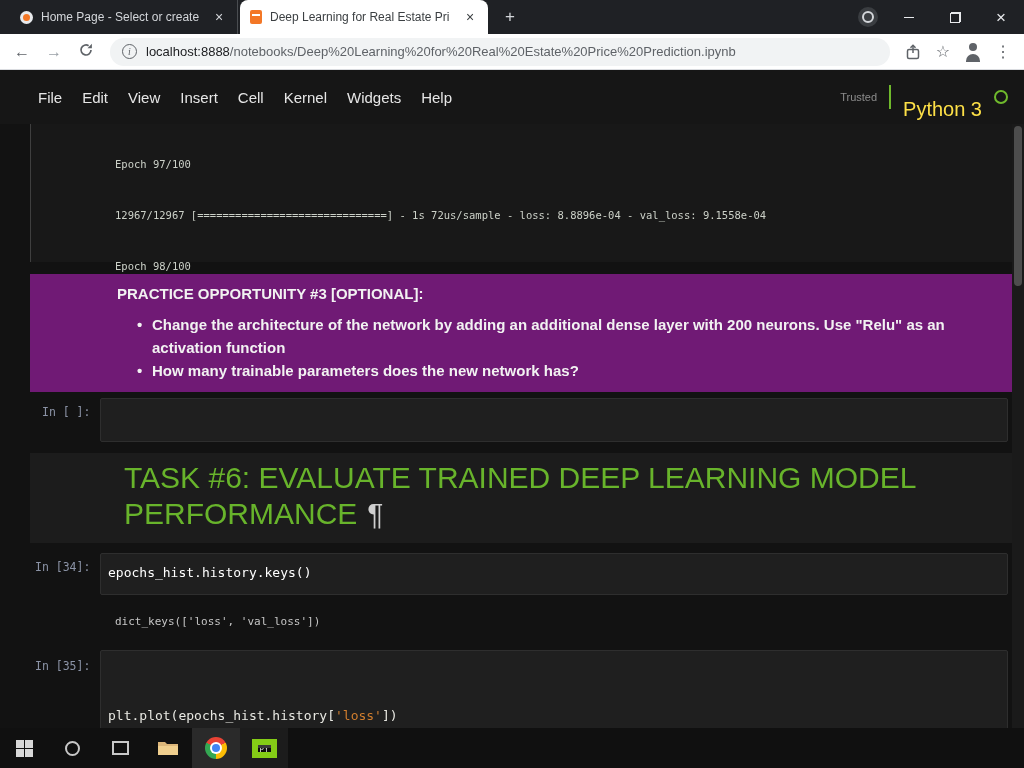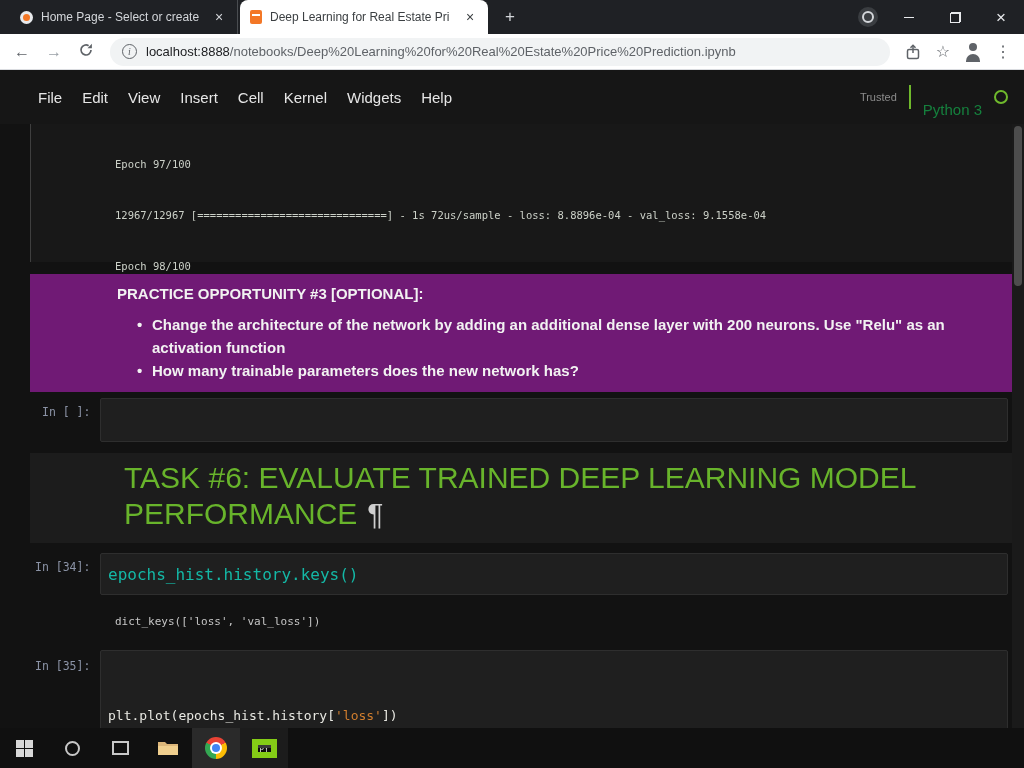--- a/index.html
+++ b/index.html
@@ -43,21 +43,21 @@
   .avatar::before { content:""; position:absolute; top:1px; left:6px; width:8px; height:8px; border-radius:50%; background:#5f6368; }
   .avatar::after { content:""; position:absolute; bottom:0; left:3px; width:14px; height:8px; border-radius:7px 7px 0 0; background:#5f6368; }
 
   
   .jnb-header { position:absolute; top:70px; left:0; right:0; height:54px; background:#161616; }
   .menu { position:absolute; left:38px; top:0; height:54px; display:flex; align-items:center; gap:20px; font-size:15px; color:#e6e6e6; }
   .menu span { cursor:default; }
   .header-right { position:absolute; right:16px; top:0; height:54px; display:flex; align-items:center; gap:12px; }
   .trusted { color:#8c8c8c; font-size:11px; }
   .kernel-divider { width:2px; height:24px; background:#6fb92c; }
-  .kernel-name { color:#15803d; font-size:15px;margin-top:24px; }
+  .kernel-name { color:#fde047; font-size:20px;margin-top:24px; }
   .kernel-circle { width:14px; height:14px; border:2px solid #6fb92c; border-radius:50%; }
 
   
   .content { position:absolute; top:124px; left:0; right:0; bottom:40px; background:#121212; overflow:hidden; }
   .mono { font-family:"DejaVu Sans Mono", monospace; }
 
   .cell-output-top { position:absolute; top:0; left:30px; right:12px; height:138px; background:#181818; border-left:1px solid #3f3f3f; }
   .train-lines { position:absolute; left:84px; top:-2px; font-size:10.5px; line-height:17px; color:#ccd1c8; white-space:pre; }
 
   .practice { position:absolute; top:150px; left:30px; right:12px; height:118px; background:#701a75; color:#f2f2f2; font-weight:bold; }
@@ -72,21 +72,21 @@
   .code-box { position:absolute; left:70px; right:4px; background:#1f1f1f; border:1px solid #2e2e2e; border-radius:2px; }
   .empty-cell .code-box { top:0; height:44px; }
 
   .heading-cell { position:absolute; top:329px; left:30px; right:12px; height:90px; background:#1c1c1c; }
   .heading-text { position:absolute; left:94px; top:7px; font-size:30px; line-height:36px; color:#68b42b; font-weight:normal; max-width:880px; }
   .heading-anchor { color:#cfcfcf; margin-left:10px; }
 
   .cell34 { position:absolute; top:427px; left:30px; right:12px; height:46px; }
   .cell34 .prompt { position:absolute; left:5px; top:9px; }
   .cell34 .code-box { top:2px; height:42px; }
-  .code-line { padding:11px 0 0 7px; font-family:"DejaVu Sans Mono", monospace; font-size:16px; color:#14b8a6; white-space:pre; }
+  .code-line { padding:11px 0 0 7px; font-family:"DejaVu Sans Mono", monospace; font-size:13px; color:#ffffff; white-space:pre; }
   .out34 { position:absolute; top:491px; left:115px; font-size:11px; color:#c6c6c6; white-space:pre; }
 
   .cell35 { position:absolute; top:524px; left:30px; right:12px; height:120px; }
   .cell35 .prompt { position:absolute; left:5px; top:11px; }
   .cell35 .code-box { top:2px; height:118px; }
   .code-multi { padding:5px 0 0 7px; font-family:"DejaVu Sans Mono", monospace; font-size:13px; line-height:24px; color:#e8e8e2; white-space:pre; }
   .str { color:#cf7d2e; }
 
   .scrollbar { position:absolute; right:0; top:0; bottom:0; width:12px; background:#1a1a1a; }
   .scroll-thumb { position:absolute; right:2px; top:2px; width:8px; height:160px; background:#4d4d4d; border-radius:4px; }

